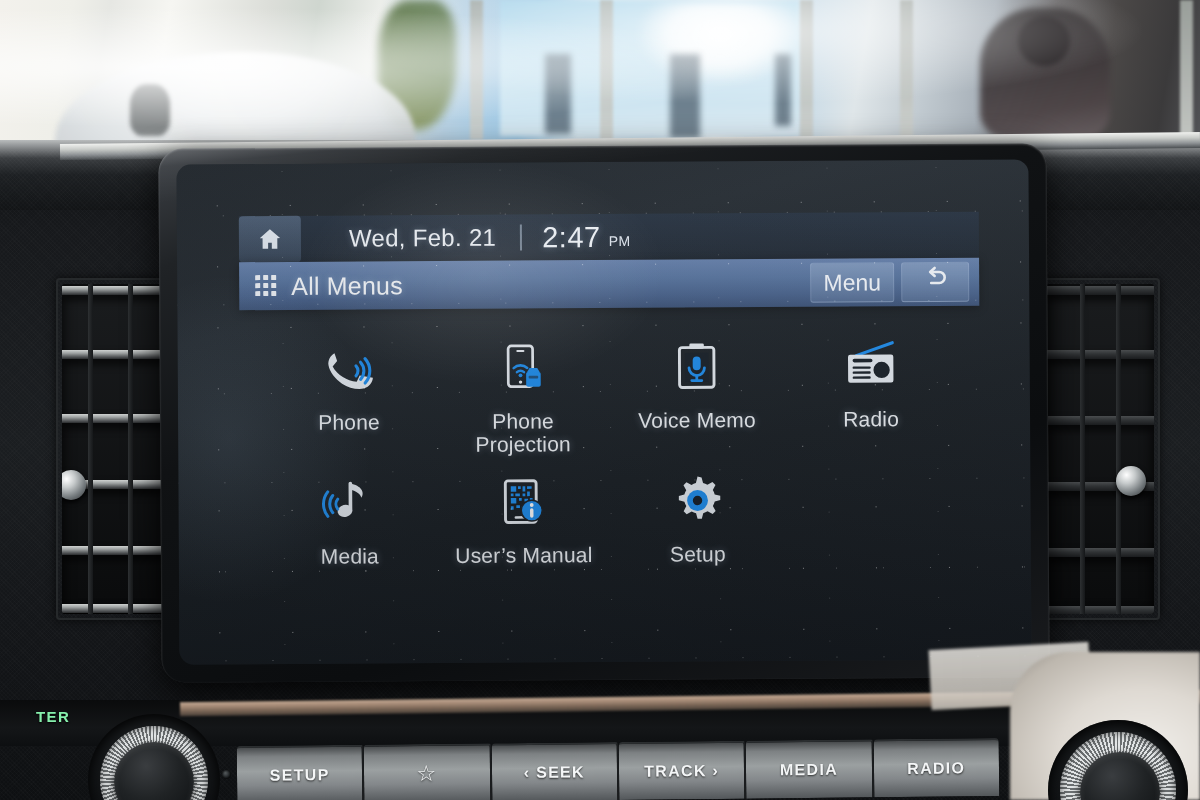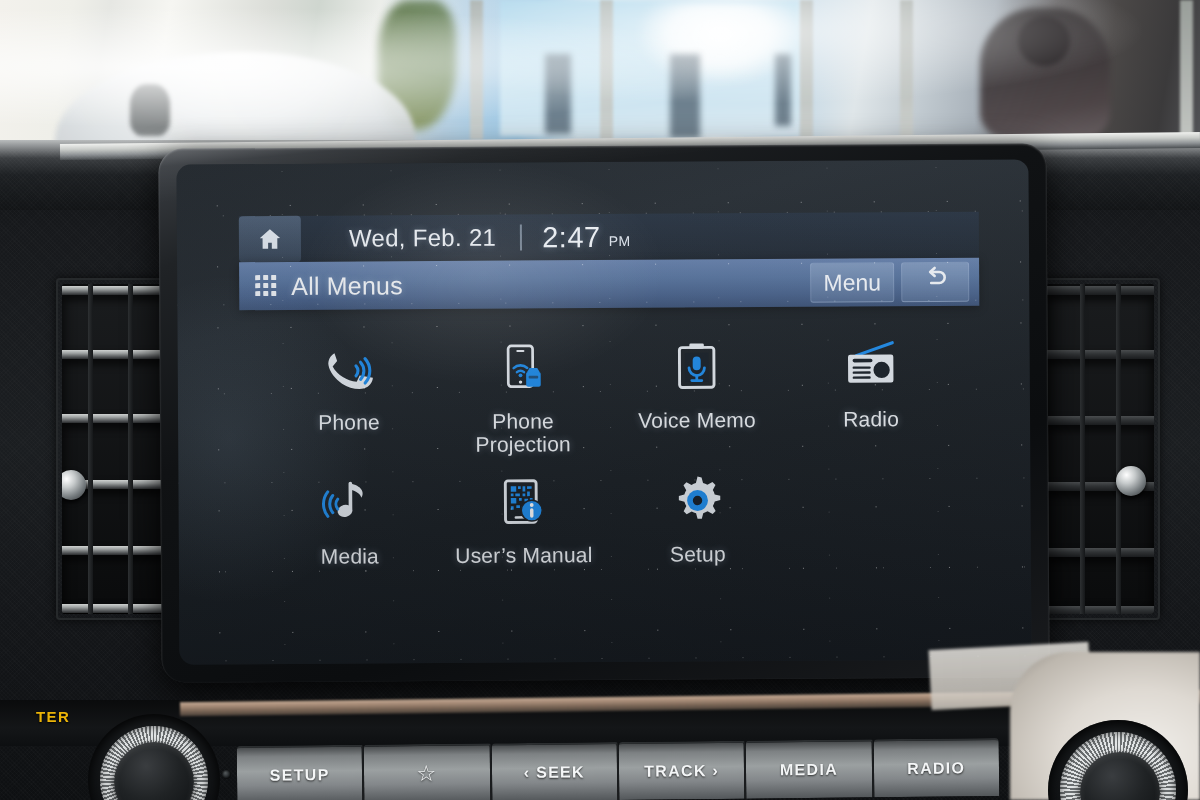--- a/index.html
+++ b/index.html
@@ -305,21 +305,21 @@
     background: radial-gradient(circle at 40% 30%, #3a3d40 0%, #202325 45%, #0c0e10 100%);
     box-shadow: inset 0 2px 6px rgba(255,255,255,.12), 0 3px 8px rgba(0,0,0,.8);
   }
   .knob-well {
     position: absolute; border-radius: 50%;
     background: radial-gradient(circle at 50% 35%, #232628 0%, #101214 60%, #07080a 100%);
     box-shadow: inset 0 4px 12px rgba(0,0,0,.9);
   }
   .left-label {
     position: absolute; left: 36px; top: 708px;
-    color: #eab308; font-size: 15px; letter-spacing: 1.4px; font-weight: 600;
+    color: #86efac; font-size: 15px; letter-spacing: 1.4px; font-weight: 600;
     text-shadow: 0 1px 2px #000;
   }
   .led-dot {
     position: absolute; left: 222px; top: 770px; width: 9px; height: 9px;
     border-radius: 50%;
     background: radial-gradient(circle at 35% 30%, #5a6063, #15181a 70%);
     box-shadow: inset 0 0 3px #000;
   }
   
   .console-pale {

